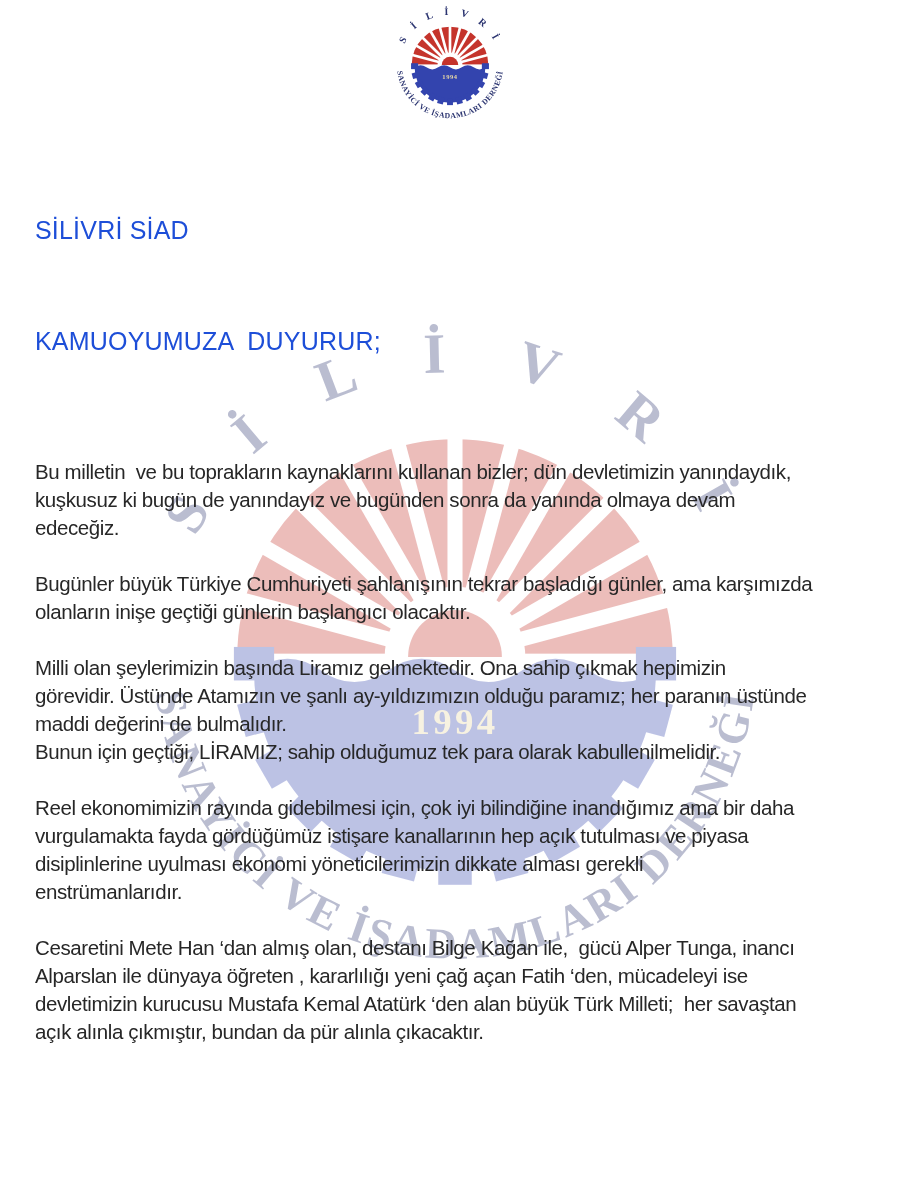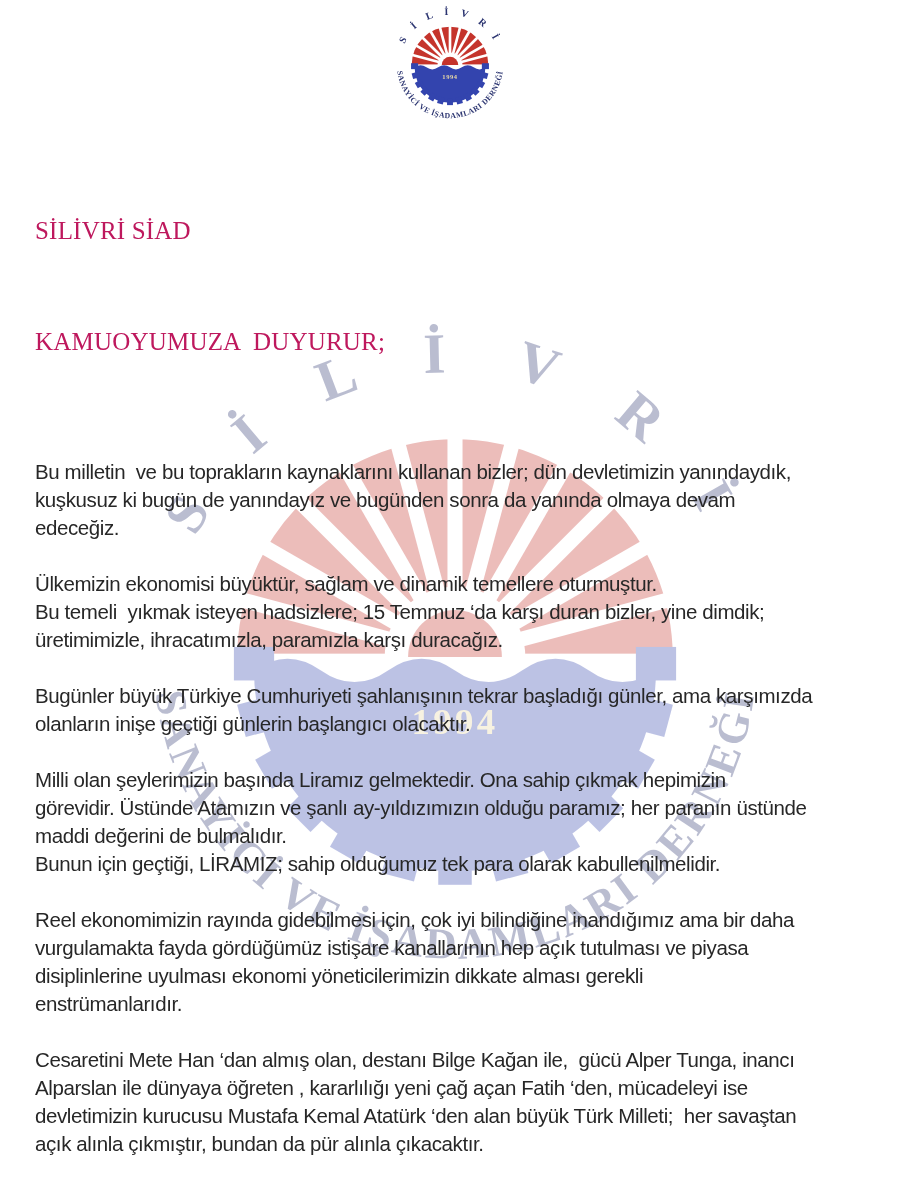--- a/index.html
+++ b/index.html
@@ -9,22 +9,22 @@
   }
   .watermark {
     position:absolute; left:120px; top:322px; width:670px; height:670px;
     opacity:0.32; pointer-events:none; z-index:0;
   }
   .watermark svg { display:block; width:100%; height:100%; }
   .content { position:relative; z-index:1; padding:6px 30px 0 30px; }
   .logo-top { display:block; width:118px; height:118px; margin:0 auto; }
   .logo-svg text { font-family:"Liberation Serif", serif; font-weight:bold; }
   .heading {
-    margin:14px 0 0 5px; font-size:25px; line-height:37px; color:#be185d;
-    white-space:pre; letter-spacing:0.2px;font-family:Liberation Serif, serif;
+    margin:14px 0 0 5px; font-size:25px; line-height:37px; color:#1d4ed8;
+    white-space:pre; letter-spacing:0.2px;
   }
   p.body {
     margin:0 0 28px 5px; font-size:20.5px; line-height:28px;
     letter-spacing:-0.4px; color:#272727; white-space:pre-wrap;
     max-width:845px;
   }
   p.body.first { margin-top:24px; }
 </style>
 </head>
 <body>
@@ -182,23 +182,20 @@
     </svg>
 
     <div class="heading">
       <div>SİLİVRİ SİAD</div>
       <div>KAMUOYUMUZA  DUYURUR;</div>
     </div>
 
     <p class="body first">Bu milletin  ve bu toprakların kaynaklarını kullanan bizler; dün devletimizin yanındaydık,
 kuşkusuz ki bugün de yanındayız ve bugünden sonra da yanında olmaya devam
 edeceğiz.</p>
-    <p class="body">Ülkemizin ekonomisi büyüktür, sağlam ve dinamik temellere oturmuştur.
-Bu temeli  yıkmak isteyen hadsizlere; 15 Temmuz ‘da karşı duran bizler, yine dimdik;
-üretimimizle, ihracatımızla, paramızla karşı duracağız.</p>
     <p class="body">Bugünler büyük Türkiye Cumhuriyeti şahlanışının tekrar başladığı günler, ama karşımızda
 olanların inişe geçtiği günlerin başlangıcı olacaktır.</p>
     <p class="body">Milli olan şeylerimizin başında Liramız gelmektedir. Ona sahip çıkmak hepimizin
 görevidir. Üstünde Atamızın ve şanlı ay-yıldızımızın olduğu paramız; her paranın üstünde
 maddi değerini de bulmalıdır.
 Bunun için geçtiği, LİRAMIZ; sahip olduğumuz tek para olarak kabullenilmelidir.</p>
     <p class="body">Reel ekonomimizin rayında gidebilmesi için, çok iyi bilindiğine inandığımız ama bir daha
 vurgulamakta fayda gördüğümüz istişare kanallarının hep açık tutulması ve piyasa
 disiplinlerine uyulması ekonomi yöneticilerimizin dikkate alması gerekli
 enstrümanlarıdır.</p>

